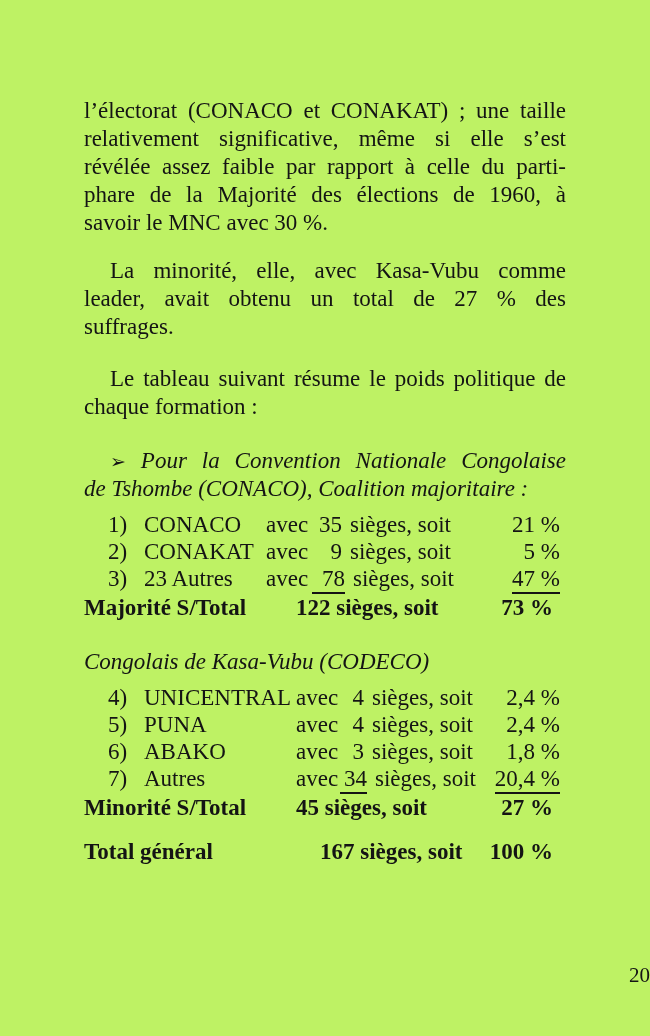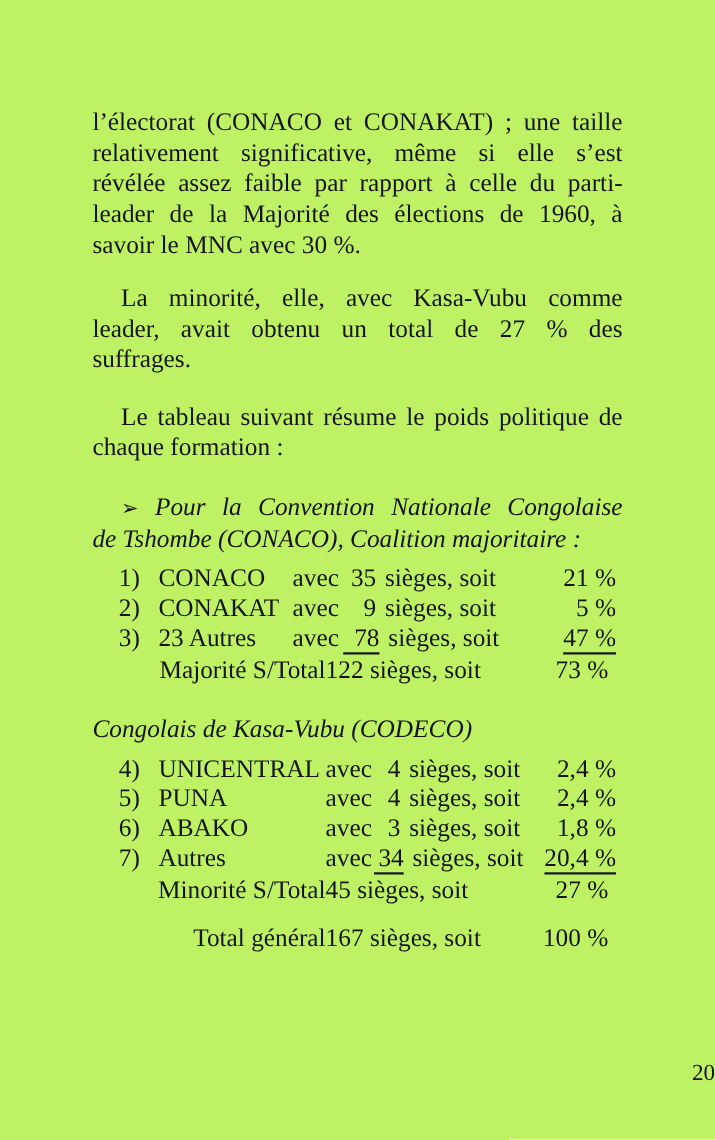--- a/index.html
+++ b/index.html
@@ -55,46 +55,45 @@
   .t1 .c-seats{width:30px;}
   .t2 .c-seats{width:24px;}
   .c-suffix{padding-left:8px;}
   .c-pct{margin-left:auto;}
   .u{border-bottom:2px solid #141414;}
   .c-seats.u{padding-left:3px;}
   .totalrow{
     display:flex;
     align-items:baseline;
     line-height:27px;
-    font-weight:normal;
+    font-weight:bold;
     white-space:nowrap;
-    text-align:right;
   }
   .totalrow .t-label{width:212px;flex:none;}
   .totalrow .t-pct{margin-left:auto;padding-right:7px;}
-  .grand{margin-top:17px;}
+  .grand{margin-top:17px;gap:24px;}
   .pagenum{
     position:absolute;
     left:0;right:0;
     top:963px;
     text-align:right;
     font-size:21px;
   }
 </style>
 </head>
 <body>
 
 <div class="page">
   <div class="content">
 
     <div class="para">
       <span class="line just">l’électorat (CONACO et CONAKAT) ; une taille</span>
       <span class="line just">relativement significative, même si elle s’est</span>
       <span class="line just">révélée assez faible par rapport à celle du parti-</span>
-      <span class="line just">leader de la Majorité des élections de 1960, à</span>
+      <span class="line just">phare de la Majorité des élections de 1960, à</span>
       <span class="line">savoir le MNC avec 30 %.</span>
     </div>
 
     <div class="para p2">
       <span class="line just indent">La minorité, elle, avec Kasa-Vubu comme</span>
       <span class="line just">leader, avait obtenu un total de 27 % des</span>
       <span class="line">suffrages.</span>
     </div>
 
     <div class="para p3">

